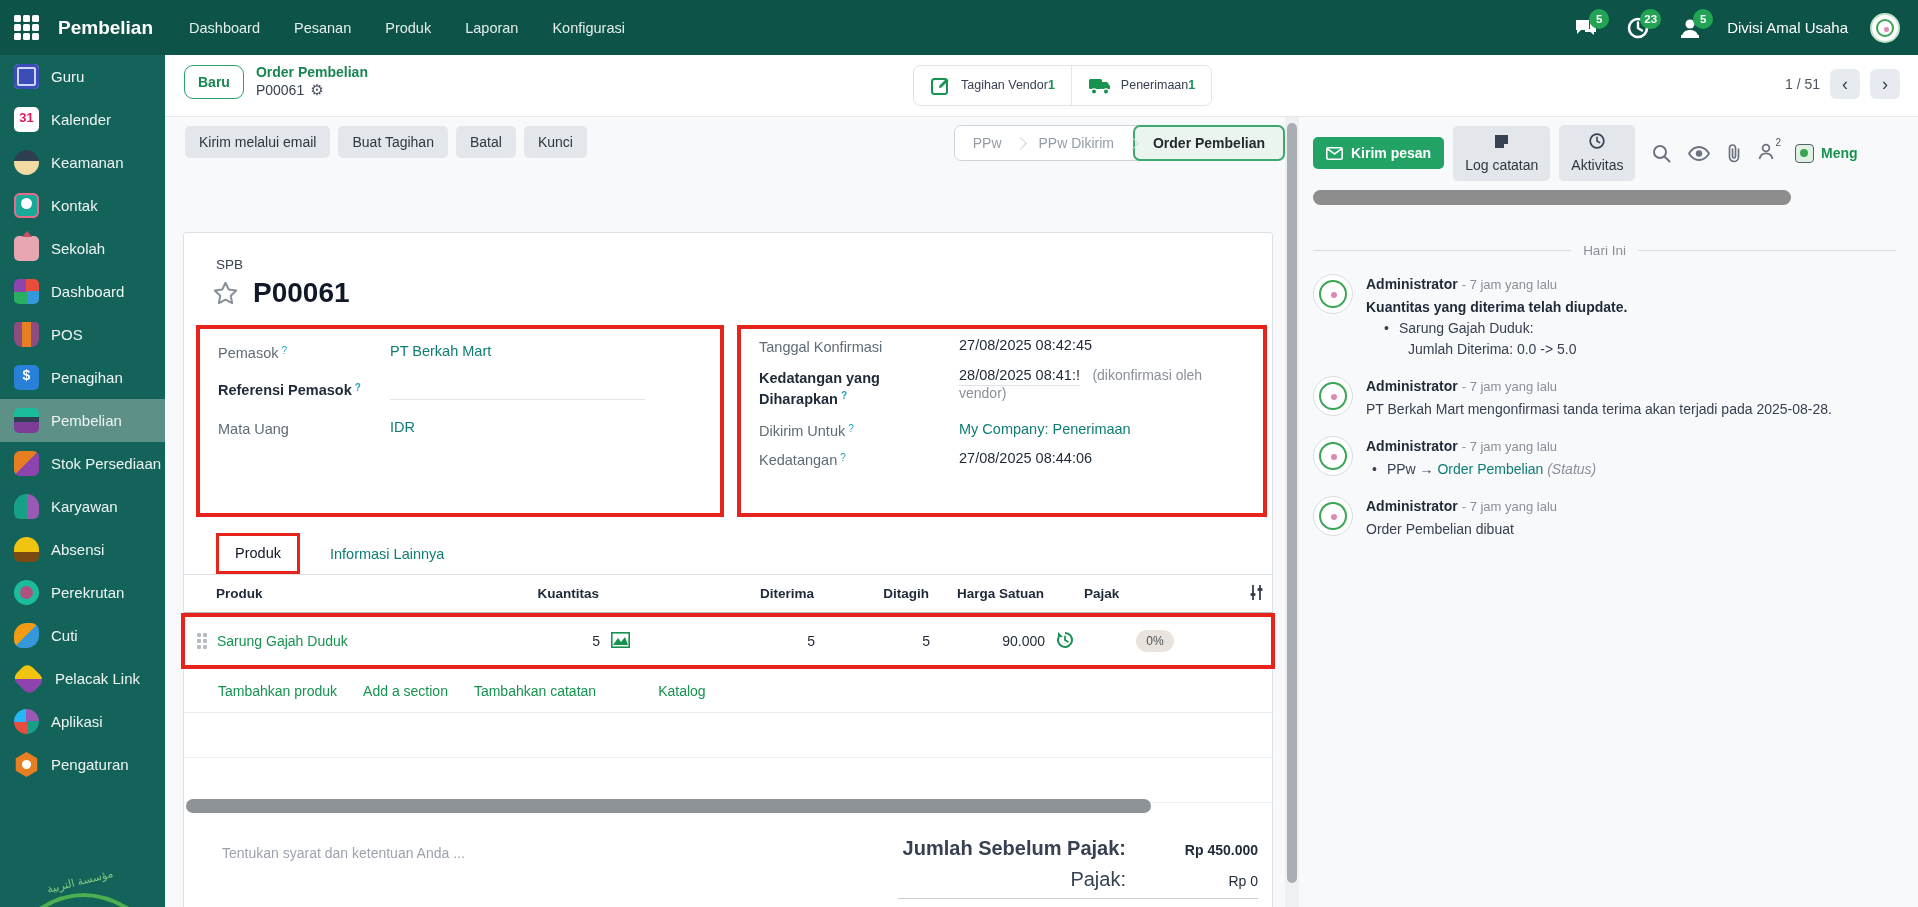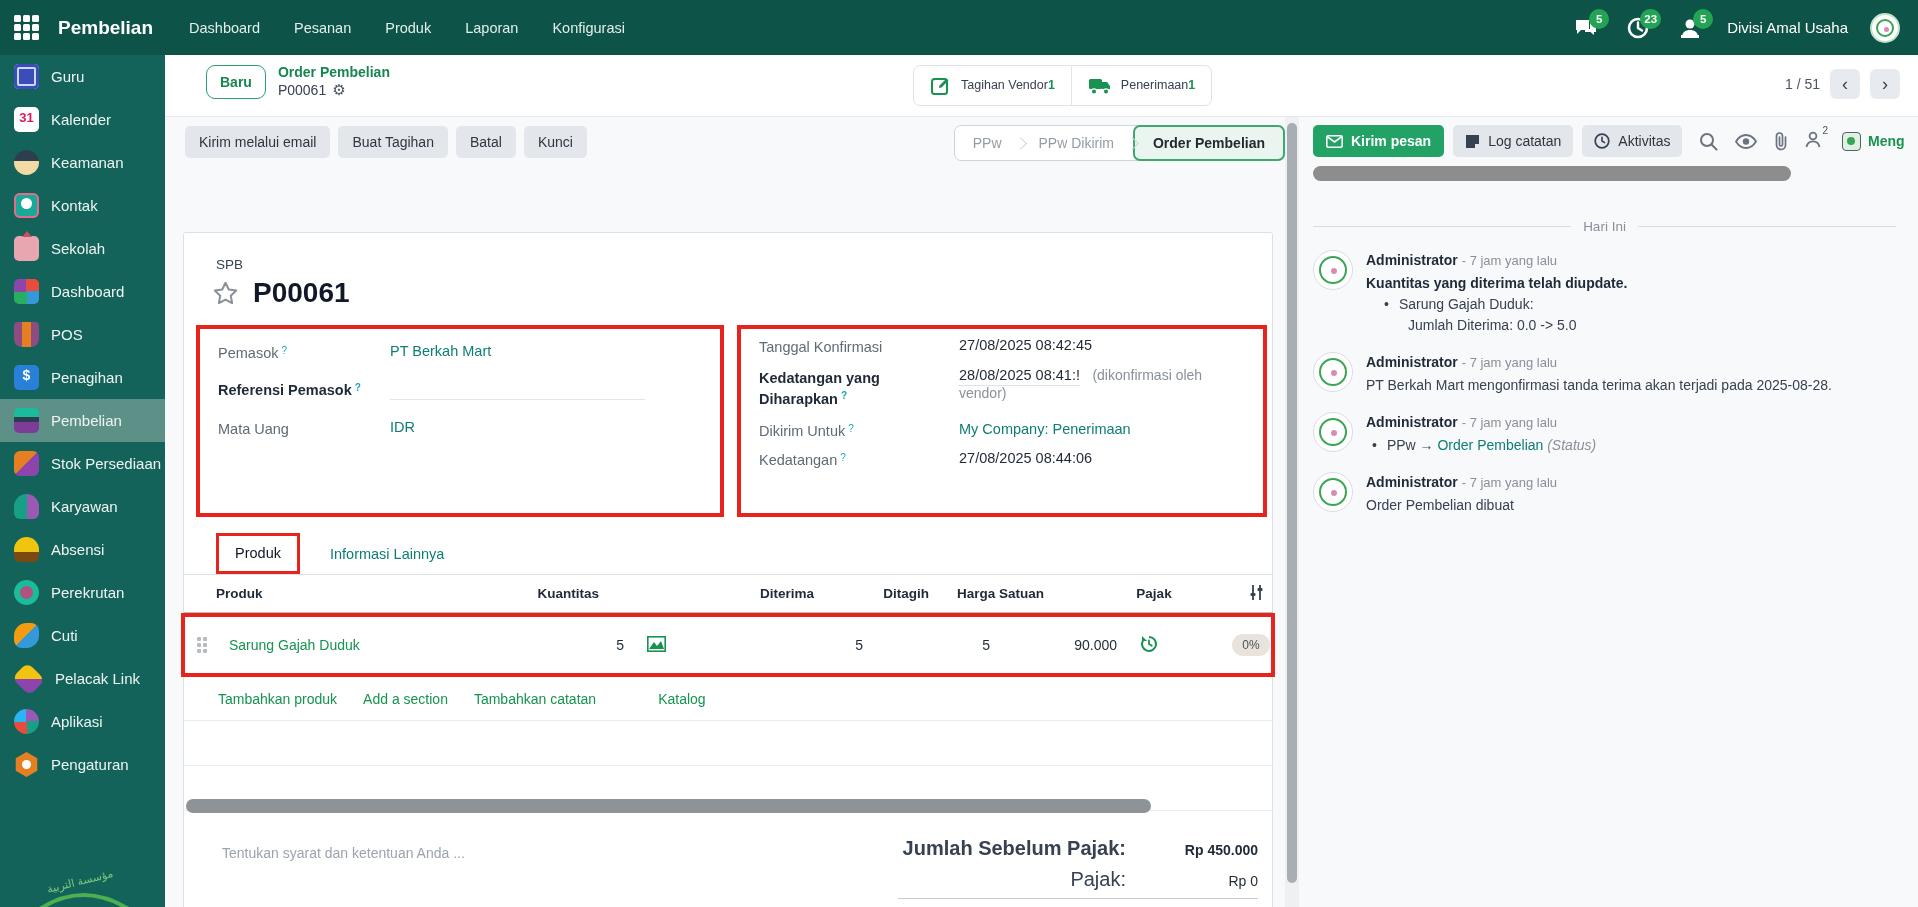--- a/index.html
+++ b/index.html
@@ -59,21 +59,21 @@
   .i-pengaturan::after{content:"";position:absolute;left:8px;top:8px;width:9px;height:9px;border-radius:50%;background:#fff;}
   .sb-logo { position:absolute; left:0; bottom:-18px; width:165px; height:70px; }
   .sb-logo svg{display:block;}
 
   
   .main { position:absolute; left:165px; top:55px; width:1753px; height:852px; background:#f8f9fa; }
 
   
   .control-panel { position:absolute; left:0; top:0; width:1753px; height:62px; background:#fff;
                    border-bottom:1px solid #e6e8eb; }
-  .bc-group { position:absolute; left:41px; top:9px; display:flex; align-items:center; gap:12px; }
+  .bc-group { position:absolute; left:19px; top:9px; display:flex; align-items:center; gap:12px; }
   .badge-baru { border:1.5px solid #2aa06a; color:#17864f; font-weight:bold; font-size:14px;
                 border-radius:9px; padding:8px 13px; background:#fff; }
   .bc-col { display:flex; flex-direction:column; gap:1px; }
   .bc-title { color:#17864f; font-weight:bold; font-size:14px; }
   .bc-rec { color:#374151; font-size:14px; display:flex; align-items:center; gap:6px; }
   .gear { color:#4b5563; font-size:15px; }
   .smart-box { position:absolute; left:748px; top:10px; height:41px; display:flex;
                border:1px solid #dfe3e7; border-radius:7px; background:#fff; overflow:hidden; }
   .smart-btn { display:flex; align-items:center; gap:9px; padding:0 16px; }
   .smart-btn + .smart-btn { border-left:1px solid #e4e7ea; }
@@ -99,21 +99,21 @@
                  font-weight:bold; height:36px; margin:-1px -1px -1px 0; }
 
   
   .vscroll { position:absolute; left:1120px; top:62px; width:14px; height:790px; background:#eef0f2; }
   .vscroll .thumb { position:absolute; left:2px; top:6px; width:10px; height:760px; background:#a9aeb4; border-radius:6px; }
   .chatter { position:absolute; left:1138px; top:62px; width:615px; height:790px; overflow:hidden; }
   .ch-toolbar { display:flex; align-items:center; gap:9px; padding:8px 0 0 10px; }
   .btn-send { background:#23a265; color:#fff; font-weight:bold; font-size:14px; border-radius:5px;
               padding:8px 13px; display:flex; align-items:center; gap:8px; }
   .btn-ch { background:#e3e7eb; color:#2f3640; font-size:14px; border-radius:5px; padding:8px 12px;
-            display:flex; align-items:center; gap:8px; }
+            display:flex; align-items:center; gap:8px;flex-direction:column; }
   .ch-icons { display:flex; align-items:center; gap:17px; margin-left:8px; }
   .sup2 { font-size:10px; color:#4b5563; vertical-align:top; position:relative; top:-6px; left:1px; }
   .follow { display:flex; align-items:center; gap:7px; margin-left:6px; white-space:nowrap; }
   .follow-av { width:19px; height:19px; border-radius:4px; border:1.5px solid #566066; background:#dff1e2; position:relative; }
   .follow-av::after { content:""; position:absolute; left:4px; top:4px; width:8px; height:8px; border-radius:50%; background:#3aa655; }
   .follow-lbl { color:#17934f; font-weight:bold; font-size:14px; }
   .ch-grayb { margin:9px 0 0 10px; width:478px; height:15px; background:#8d8d8d; border-radius:8px; }
   .day-div { display:flex; align-items:center; gap:12px; margin:38px 22px 0 10px; }
   .day-div .ln { flex:1; height:1px; background:#d9dde2; }
   .day-lbl { color:#8a9099; font-size:13.5px; }
@@ -162,23 +162,23 @@
   .tab-active-wrap { border:3px solid #e7231d; padding:8px 16px 9px; margin-right:14px; }
   .tab-active { font-size:14.5px; color:#111827; }
   .tab { font-size:14.5px; color:#0e7d74; padding:0 16px; }
 
   
   .ptable { position:absolute; left:0; top:342px; width:1089px; }
   .tgrid { display:grid; grid-template-columns:32px 313px 70px 40px 175px 115px 115px 40px 140px 1fr;
            align-items:center; }
   .thead { height:38px; border-bottom:1px solid #b6bcc2; font-weight:bold; font-size:13.5px; color:#1f2937; }
   .th-r { text-align:right; }
-  .th-c { text-align:center; }
+  .th-c { }
   .rowwrap { border:4px solid #e7231d; margin-left:-3px; width:1094px; }
-  .trow { height:56px; font-size:14px; background:#fff;gap:12px; }
+  .trow { height:48px; font-size:14px; background:#fff; }
   .drag { display:grid; grid-template-columns:4px 4px; grid-template-rows:4px 4px 4px; gap:2px; margin-left:12px; }
   .drag i { background:#b6bcc2; border-radius:1px; }
   .prod-link { color:#15934f; }
   .cell-r { text-align:right; color:#1f2937; }
   .tax-pill { background:#e8e4dd; color:#4a4f55; font-size:12px; border-radius:11px; padding:4px 10px;
               justify-self:center; }
   .line-links { display:flex; align-items:center; height:44px; padding-left:34px; gap:26px;
                 border-bottom:1px solid #e9ecef; font-size:14px; }
   .line-links .lnk { color:#15934f; }
   .line-links .lnk.gap { margin-left:36px; }

